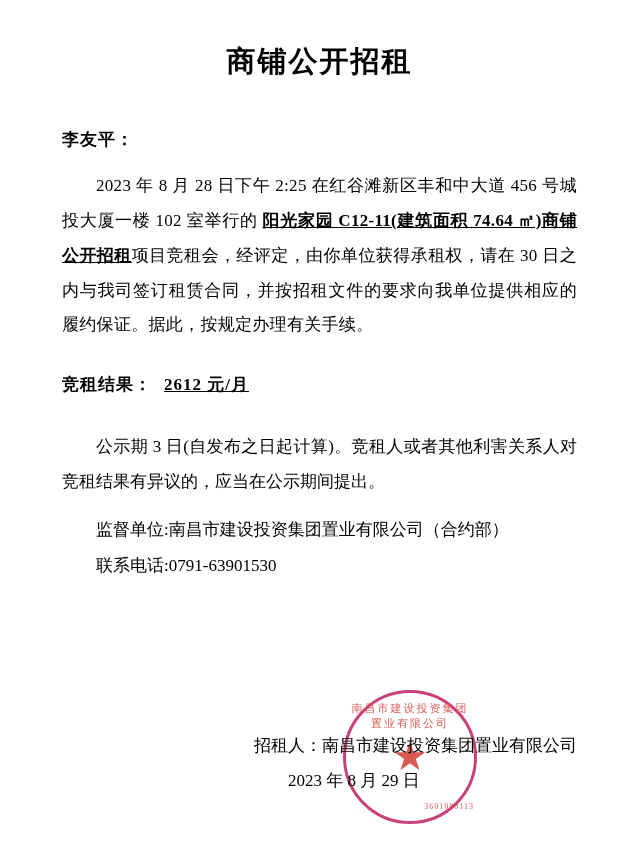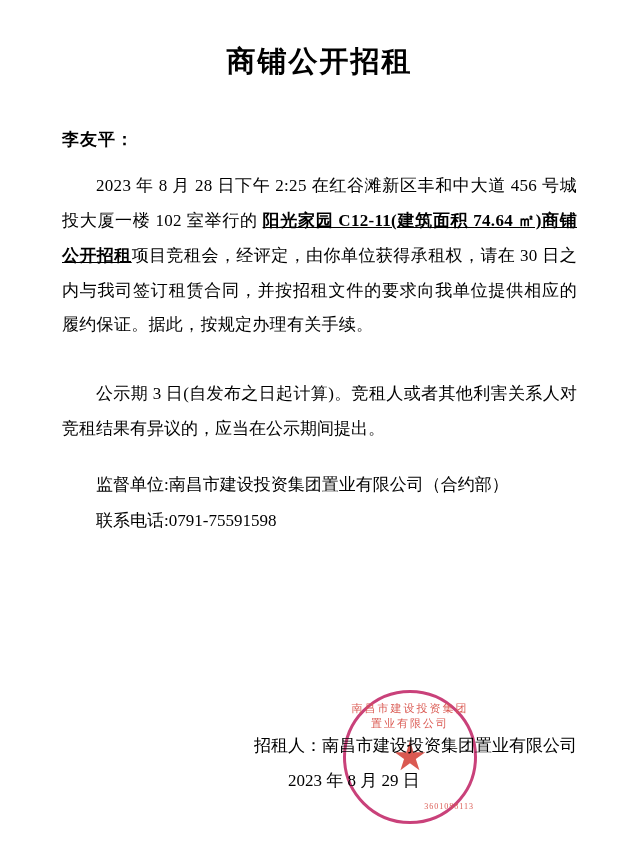--- a/index.html
+++ b/index.html
@@ -61,21 +61,21 @@
     margin-left: 6px;
   }
   .para2 {
     margin-top: 34px;
     font-size: 17px;
     line-height: 2.05;
     text-align: justify;
     text-indent: 2em;
   }
   .info-line {
-    margin-top: 22px;
+    margin-top: 14px;
     font-size: 17px;
     text-indent: 2em;
     line-height: 1.9;
   }
   .info-line.tight {
     margin-top: 4px;
   }
   .signature {
     position: absolute;
     right: 62px;
@@ -136,25 +136,28 @@
 <div class="page">
 
   <div class="doc-title">商铺公开招租</div>
 
   <div class="salutation">李友平：</div>
 
   <div class="body-para">
     <span>2023 年 8 月 28 日下午 2:25 在红谷滩新区丰和中大道 456 号城投大厦一楼 102 室举行的 </span><span class="emph">阳光家园 C12-11(建筑面积 74.64 ㎡)商铺公开招租</span><span>项目竞租会，经评定，由你单位获得承租权，请在 30 日之内与我司签订租赁合同，并按招租文件的要求向我单位提供相应的履约保证。据此，按规定办理有关手续。</span>
   </div>
 
+  <div class="result-line">
+    <span>竞租结果：</span><span class="result-value">2612 元/月</span>
+  </div>
 
   <div class="para2">公示期 3 日(自发布之日起计算)。竞租人或者其他利害关系人对竞租结果有异议的，应当在公示期间提出。</div>
 
   <div class="info-line">监督单位:南昌市建设投资集团置业有限公司（合约部）</div>
-  <div class="info-line tight">联系电话:0791-75591598</div>
+  <div class="info-line tight">联系电话:0791-63901530</div>
 
   <div class="seal">
     <div class="seal-top">南昌市建设投资集团置业有限公司</div>
     <div class="star">★</div>
     <div class="seal-bottom">3601088113</div>
   </div>
 
   <div class="signature">
     <div>招租人：南昌市建设投资集团置业有限公司</div>
     <div class="sign-date">2023 年 8 月 29 日</div>

